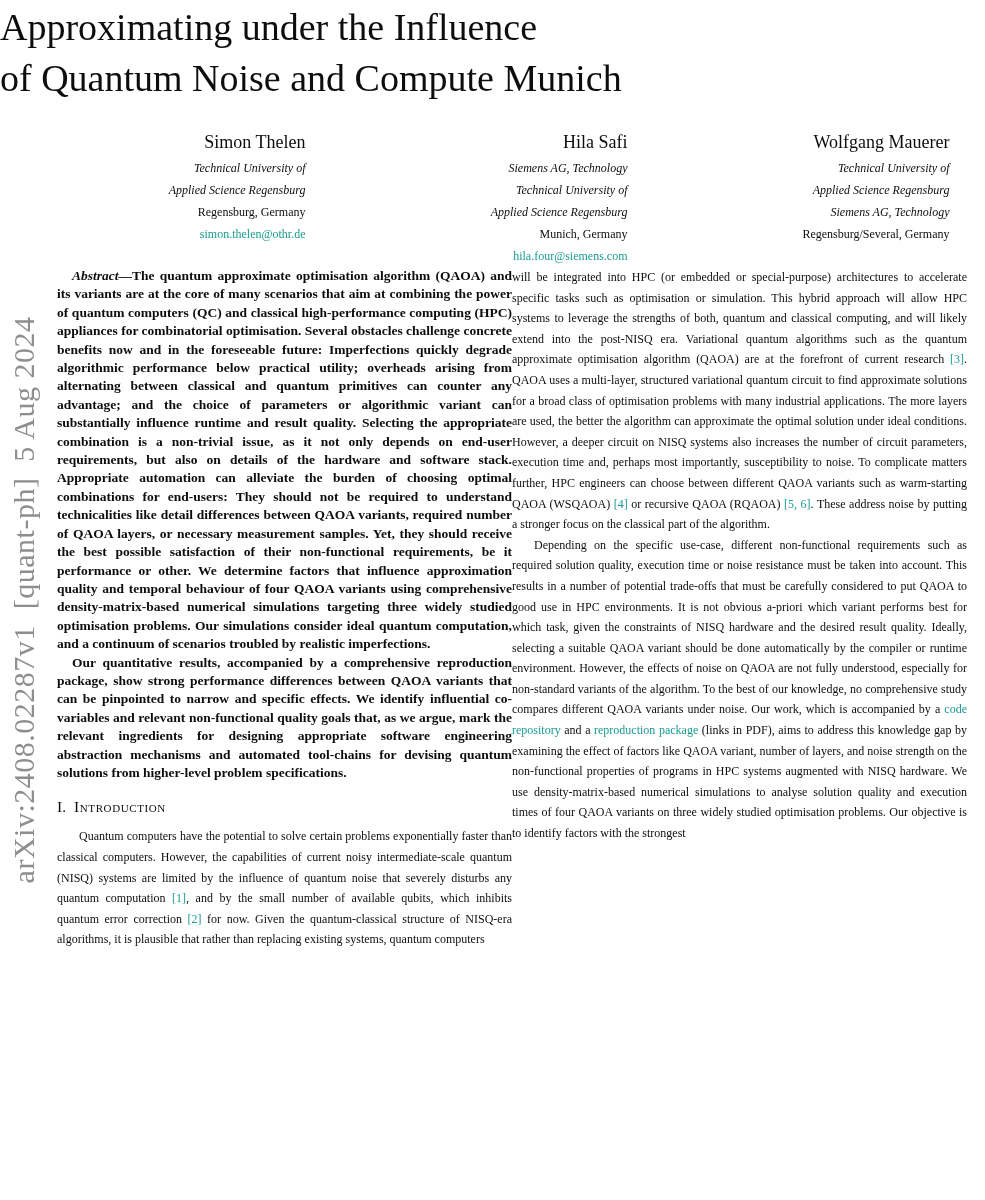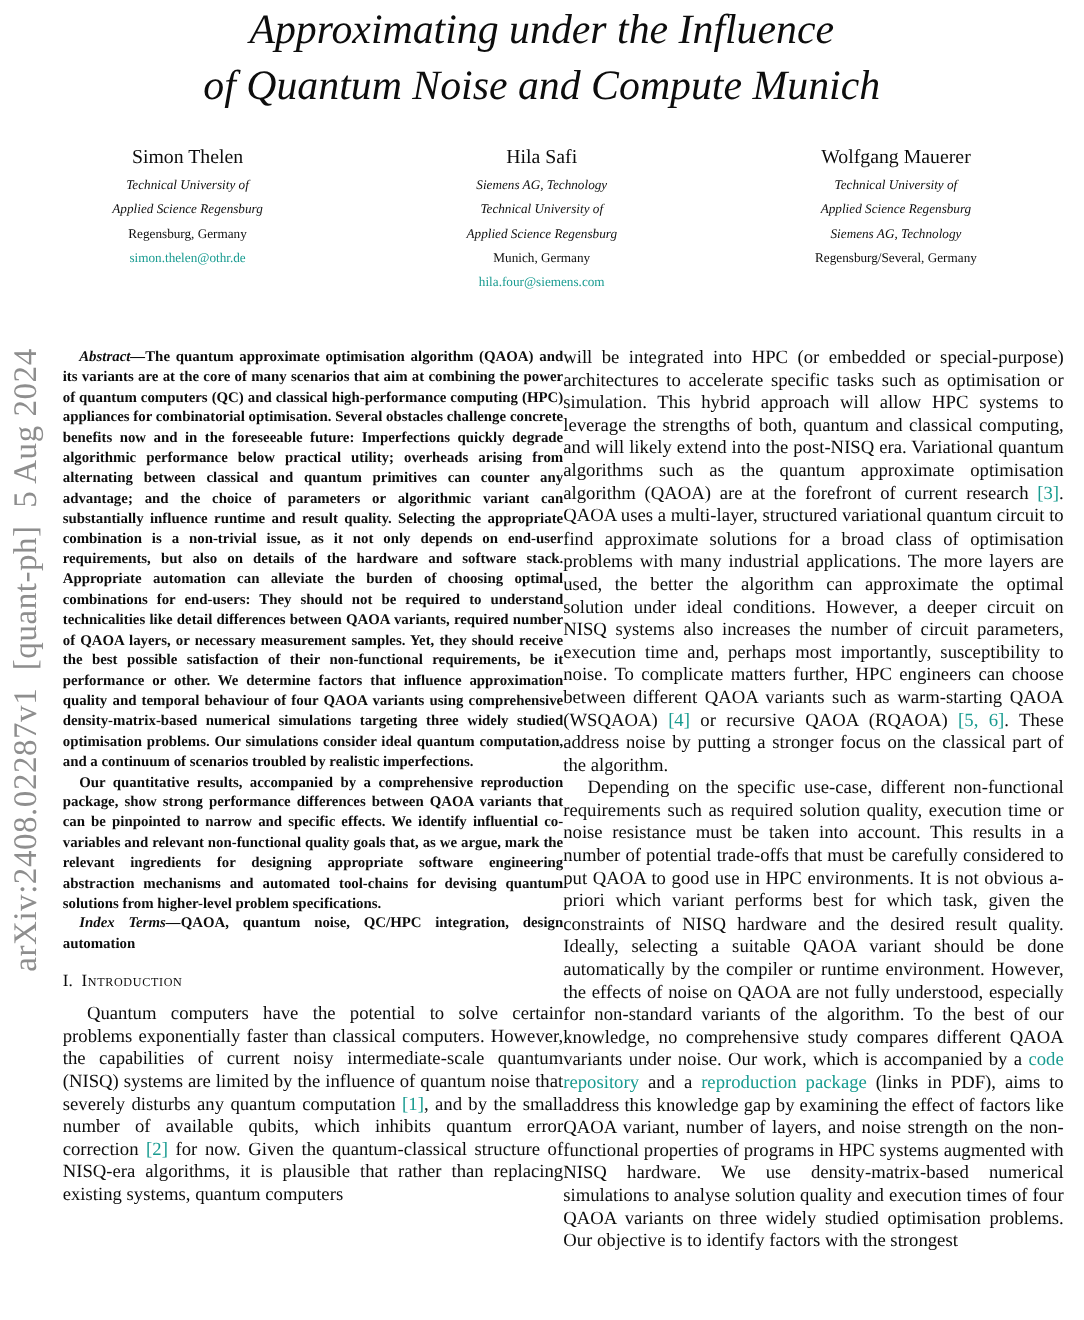--- a/index.html
+++ b/index.html
@@ -20,45 +20,43 @@
     left: 24px;
     transform: translate(-50%, -50%) rotate(-90deg);
     white-space: pre;
     font-size: 30px;
     letter-spacing: 0.5px;
     color: #8e8e8e;
   }
   .title {
     margin: 0;
     padding-top: 2px;
-    text-align: center;
+    text-align: left;
     font-weight: 400;
     font-size: 38px;
     line-height: 51px;
-    font-style: italic;
   }
   .title-line { display: block; }
   .authors {
     display: flex;
     justify-content: center;
     gap: 52px;
     margin-top: 26px;
-    text-align: center;
+    text-align: right;
   }
   .author { width: 270px; }
   .author-name { font-size: 18px; line-height: 24px; margin-bottom: 3px; }
   .author-aff { font-style: italic; }
   .author-aff, .author-city, .author-email { font-size: 12px; line-height: 22px; }
   .author-aff:empty { display: none; }
   .author-email { display: block; text-decoration: none; cursor: pointer; color: var(--accent, #189b90); }
   .columns {
     display: flex;
     gap: 0;
     padding-left: 57px;
-    margin-top: 48px;
   }
   .col {
     width: 455px;
     text-align: justify;
     text-justify: inter-word;
   }
   .abstract {
     margin: 0;
     font-weight: bold;
     font-size: 13.5px;
@@ -72,21 +70,21 @@
     margin: 16px 0 10px 0;
     font-weight: 400;
     font-size: 15.5px;
     text-align: left;
     text-indent: 0;
   }
   .section-heading .num { margin-right: 8px; }
   .sc { font-variant: small-caps; letter-spacing: 0.6px; }
   .body-para {
     margin: 0;
-    font-size: 17px;
+    font-size: 12px;
     line-height: 20.6px;
     hyphens: auto;
     -webkit-hyphens: auto;
   }
   .indent { text-indent: 22px; }
   .cite, .inline-link { cursor: pointer; }
 </style>
 </head>
 <body>
 
@@ -123,21 +121,20 @@
       <div class="author-aff">Siemens AG, Technology</div>
       <div class="author-city">Regensburg/Several, Germany</div>
     </div>
   </div>
 
   <div class="columns">
 
     <div class="col">
       <p class="abstract"><span class="run-label">Abstract—</span><span>The quantum approximate optimisation algorithm (QAOA) and its variants are at the core of many scenarios that aim at combining the power of quantum computers (QC) and classical high-performance computing (HPC) appliances for combinatorial optimisation. Several obstacles challenge concrete benefits now and in the foreseeable future: Imperfections quickly degrade algorithmic performance below practical utility; overheads arising from alternating between classical and quantum primitives can counter any advantage; and the choice of parameters or algorithmic variant can substantially influence runtime and result quality. Selecting the appropriate combination is a non-trivial issue, as it not only depends on end-user requirements, but also on details of the hardware and software stack. Appropriate automation can alleviate the burden of choosing optimal combinations for end-users: They should not be required to understand technicalities like detail differences between QAOA variants, required number of QAOA layers, or necessary measurement samples. Yet, they should receive the best possible satisfaction of their non-functional requirements, be it performance or other. We determine factors that influence approximation quality and temporal behaviour of four QAOA variants using comprehensive density-matrix-based numerical simulations targeting three widely studied optimisation problems. Our simulations consider ideal quantum computation, and a continuum of scenarios troubled by realistic imperfections.</span></p>
       <p class="abstract"><span>Our quantitative results, accompanied by a comprehensive reproduction package, show strong performance differences between QAOA variants that can be pinpointed to narrow and specific effects. We identify influential co-variables and relevant non-functional quality goals that, as we argue, mark the relevant ingredients for designing appropriate software engineering abstraction mechanisms and automated tool-chains for devising quantum solutions from higher-level problem specifications.</span></p>
-      <p class="abstract"><span class="run-label">Index Terms—</span><span>QAOA, quantum noise, QC/HPC integration, design automation</span></p>
       <h2 class="section-heading"><span class="num">I.</span><span class="sc">Introduction</span></h2>
       <p class="body-para indent"><span>Quantum computers have the potential to solve certain problems exponentially faster than classical computers. However, the capabilities of current noisy intermediate-scale quantum (NISQ) systems are limited by the influence of quantum noise that severely disturbs any quantum computation </span><span class="accent cite">[1]</span><span>, and by the small number of available qubits, which inhibits quantum error correction </span><span class="accent cite">[2]</span><span> for now. Given the quantum-classical structure of NISQ-era algorithms, it is plausible that rather than replacing existing systems, quantum computers</span></p>
     </div>
 
     <div class="col">
       <p class="body-para"><span>will be integrated into HPC (or embedded or special-purpose) architectures to accelerate specific tasks such as optimisation or simulation. This hybrid approach will allow HPC systems to leverage the strengths of both, quantum and classical computing, and will likely extend into the post-NISQ era. Variational quantum algorithms such as the quantum approximate optimisation algorithm (QAOA) are at the forefront of current research </span><span class="accent cite">[3]</span><span>. QAOA uses a multi-layer, structured variational quantum circuit to find approximate solutions for a broad class of optimisation problems with many industrial applications. The more layers are used, the better the algorithm can approximate the optimal solution under ideal conditions. However, a deeper circuit on NISQ systems also increases the number of circuit parameters, execution time and, perhaps most importantly, susceptibility to noise. To complicate matters further, HPC engineers can choose between different QAOA variants such as warm-starting QAOA (WSQAOA) </span><span class="accent cite">[4]</span><span> or recursive QAOA (RQAOA) </span><span class="accent cite">[5, 6]</span><span>. These address noise by putting a stronger focus on the classical part of the algorithm.</span></p>
       <p class="body-para indent"><span>Depending on the specific use-case, different non-functional requirements such as required solution quality, execution time or noise resistance must be taken into account. This results in a number of potential trade-offs that must be carefully considered to put QAOA to good use in HPC environments. It is not obvious a-priori which variant performs best for which task, given the constraints of NISQ hardware and the desired result quality. Ideally, selecting a suitable QAOA variant should be done automatically by the compiler or runtime environment. However, the effects of noise on QAOA are not fully understood, especially for non-standard variants of the algorithm. To the best of our knowledge, no comprehensive study compares different QAOA variants under noise. Our work, which is accompanied by a </span><span class="accent inline-link">code repository</span><span> and a </span><span class="accent inline-link">reproduction package</span><span> (links in PDF), aims to address this knowledge gap by examining the effect of factors like QAOA variant, number of layers, and noise strength on the non-functional properties of programs in HPC systems augmented with NISQ hardware. We use density-matrix-based numerical simulations to analyse solution quality and execution times of four QAOA variants on three widely studied optimisation problems. Our objective is to identify factors with the strongest</span></p>
     </div>
 
   </div>

